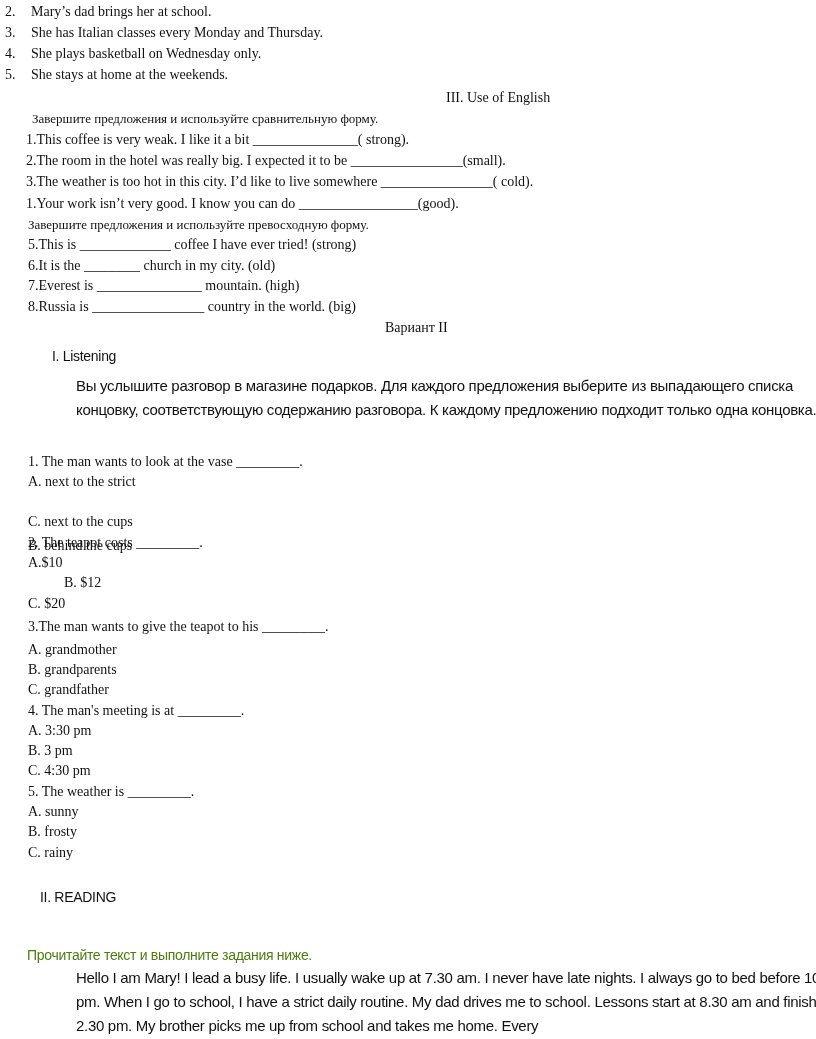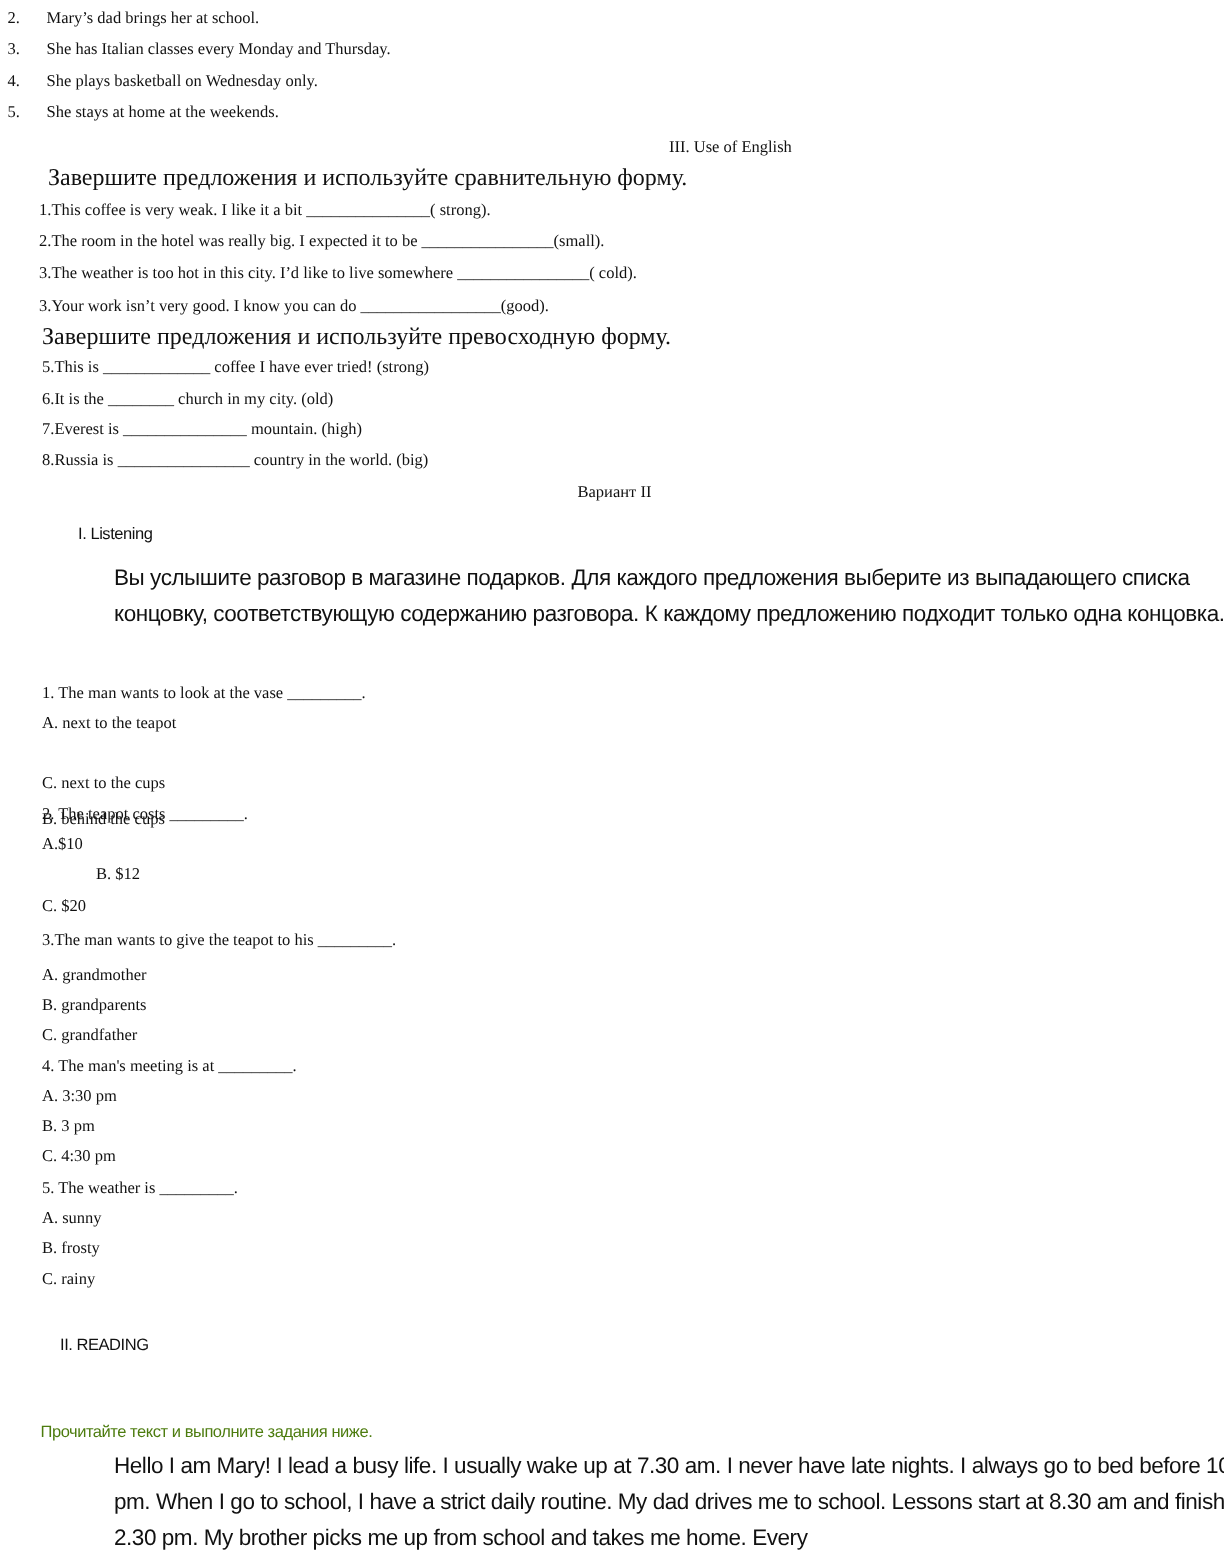--- a/index.html
+++ b/index.html
@@ -1,50 +1,50 @@
 <!DOCTYPE html>
 <html><head>
 <meta charset="utf-8">
 <style>
   html, body { margin:0; padding:0; background:#ffffff; }
   body { width:816px; height:1039px; overflow:hidden; position:relative; font-family:"Liberation Serif", serif; color:#111; }
-  .ln { position:absolute; white-space:nowrap; font-size:11px; line-height:20px; }
-  .cyr { font-size:16px; }
+  .ln { position:absolute; white-space:nowrap; font-size:14px; line-height:20px; }
+  .cyr { font-size:13px; }
   .num { display:inline-block; width:26px; }
   .para { position:absolute; left:28px; width:770px; font-size:15px; line-height:24px; white-space:normal;margin-left:48px; }
   .narrow { font-family:"Liberation Sans Narrow","Liberation Sans", sans-serif; letter-spacing:-0.3px; }
   .gray { color:#4d7c0f; }
 </style>
 </head>
 <body>
 
 <div class="ln" style="left:5px;top:2px;"><span class="num">2.</span><span>Mary’s dad brings her at school.</span></div>
 <div class="ln" style="left:5px;top:23px;"><span class="num">3.</span><span>She has Italian classes every Monday and Thursday.</span></div>
 <div class="ln" style="left:5px;top:44px;"><span class="num">4.</span><span>She plays basketball on Wednesday only.</span></div>
 <div class="ln" style="left:5px;top:65px;"><span class="num">5.</span><span>She stays at home at the weekends.</span></div>
 
 <div class="ln" style="left:446px;top:88px;">III.  Use of  English</div>
 <div class="ln cyr" style="left:32px;top:109px;">Завершите предложения и используйте сравнительную форму.</div>
 <div class="ln" style="left:26px;top:130px;">1.This coffee is very weak. I like it a bit _______________( strong).</div>
 <div class="ln" style="left:26px;top:151px;">2.The room in the hotel was really big. I expected it to be ________________(small).</div>
 <div class="ln" style="left:26px;top:172px;">3.The weather is too hot in this city. I’d like to live somewhere ________________( cold).</div>
-<div class="ln" style="left:26px;top:194px;">3.Your work isn’t very good. I know you can do _________________(good).</div>
+<div class="ln" style="left:26px;top:194px;">1.Your work isn’t very good. I know you can do _________________(good).</div>
 <div class="ln cyr" style="left:28px;top:215px;">Завершите предложения и используйте превосходную форму.</div>
 <div class="ln" style="left:28px;top:235px;">5.This is _____________ coffee I have ever tried! (strong)</div>
 <div class="ln" style="left:28px;top:256px;">6.It is the ________ church in my city. (old)</div>
 <div class="ln" style="left:28px;top:276px;">7.Everest is _______________ mountain. (high)</div>
 <div class="ln" style="left:28px;top:297px;">8.Russia is ________________ country in the world. (big)</div>
 
 <div class="ln" style="left:385px;top:318px;">Вариант II</div>
 
 <div class="ln narrow" style="left:52px;top:346px;">I. Listening</div>
 <div class="para narrow" style="top:374px;">Вы услышите разговор в магазине подарков. Для каждого предложения выберите из выпадающего списка концовку, соответствующую содержанию разговора. К каждому предложению подходит только одна концовка.</div>
 
 <div class="ln" style="left:28px;top:452px;"> 1. The man wants to look at the vase _________.</div>
-<div class="ln" style="left:28px;top:472px;">A. next to the teapot</div>
+<div class="ln" style="left:28px;top:472px;">A. next to the strict</div>
 <div class="ln" style="left:28px;top:492px;margin-top:44px;"> B. behind the cups</div>
 <div class="ln" style="left:28px;top:512px;">C. next to the cups</div>
 <div class="ln" style="left:28px;top:533px;"> 2. The teapot costs _________.</div>
 <div class="ln" style="left:28px;top:553px;"> A.$10</div>
 <div class="ln" style="left:28px;top:573px;margin-left:36px;">B. $12</div>
 <div class="ln" style="left:28px;top:594px;"> C. $20</div>
 <div class="ln" style="left:28px;top:617px;text-align:right;"> 3.The man wants to give the teapot to his _________.</div>
 <div class="ln" style="left:28px;top:640px;">A.  grandmother</div>
 <div class="ln" style="left:28px;top:660px;">B.  grandparents</div>
 <div class="ln" style="left:28px;top:680px;">C.  grandfather</div>

